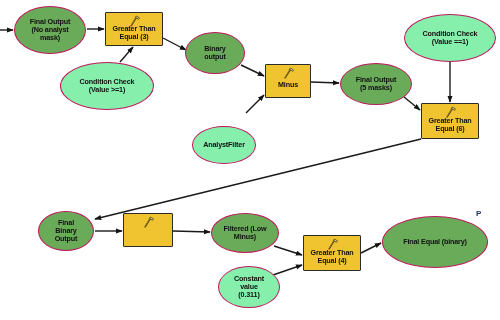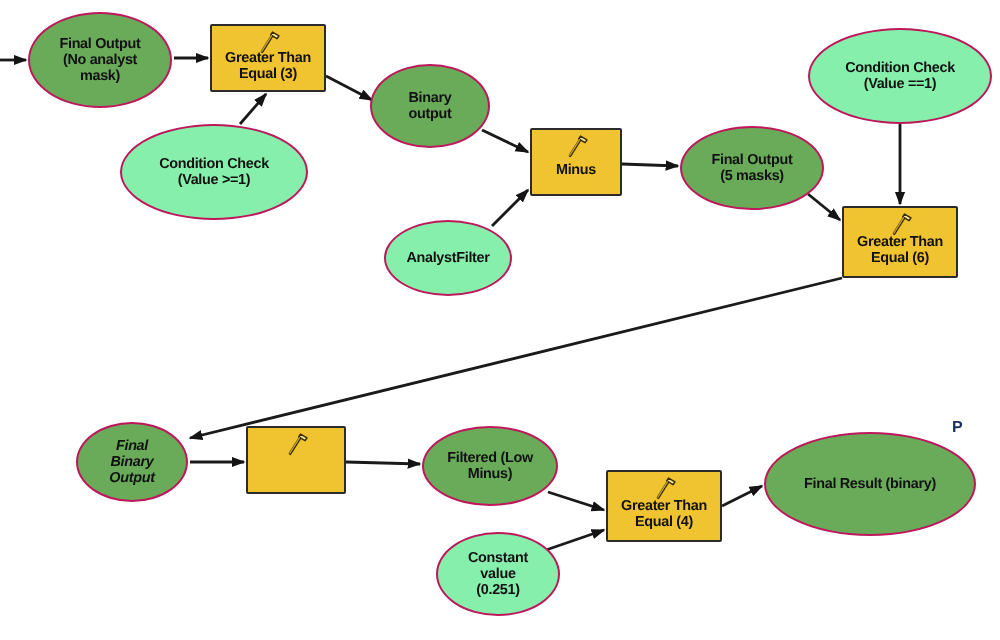--- a/index.html
+++ b/index.html
@@ -126,21 +126,21 @@
 Equal (3)</span>
       </div>
       <div class="node ellipse blue" style="left: 60px; top: 62px; width: 94px; height: 48px; font-size: 7.2px;">
         <span class="lbl">Condition Check
 (Value &gt;=1)</span>
       </div>
       <div class="node ellipse green" style="left: 185px; top: 32px; width: 60px; height: 42px; font-size: 7.2px;">
         <span class="lbl">Binary
 output</span>
       </div>
-      <div class="node ellipse blue" style="left: 192px; top: 110px; width: 64px; height: 38px; font-size: 7.2px;">
+      <div class="node ellipse blue" style="left: 192px; top: 126px; width: 64px; height: 38px; font-size: 7.2px;">
         <span class="lbl">AnalystFilter</span>
       </div>
       <div class="node rect yellow" style="left: 265px; top: 64px; width: 46px; height: 34px; font-size: 7.2px;">
         <span class="tool-icon"><svg viewBox="0 0 16 14" width="14" height="12">
             <path d="M10.6 1.2 L14.4 3.4 L13.3 5.0 L9.6 2.8 Z" fill="#f7e9a0" stroke="#3a2d08" stroke-width="0.9" stroke-linejoin="round"></path>
             <path d="M10.2 3.6 L4.6 12.6" stroke="#3a2d08" stroke-width="1.7" stroke-linecap="round"></path>
             <path d="M10.0 3.4 L4.4 12.4" stroke="#c9a227" stroke-width="0.8" stroke-linecap="round"></path>
           </svg></span>
         <span class="lbl">Minus</span>
       </div>
@@ -154,50 +154,50 @@
       </div>
       <div class="node rect yellow" style="left: 421px; top: 103px; width: 58px; height: 36px; font-size: 7.2px;">
         <span class="tool-icon"><svg viewBox="0 0 16 14" width="14" height="12">
             <path d="M10.6 1.2 L14.4 3.4 L13.3 5.0 L9.6 2.8 Z" fill="#f7e9a0" stroke="#3a2d08" stroke-width="0.9" stroke-linejoin="round"></path>
             <path d="M10.2 3.6 L4.6 12.6" stroke="#3a2d08" stroke-width="1.7" stroke-linecap="round"></path>
             <path d="M10.0 3.4 L4.4 12.4" stroke="#c9a227" stroke-width="0.8" stroke-linecap="round"></path>
           </svg></span>
         <span class="lbl">Greater Than
 Equal (6)</span>
       </div>
-      <div class="node ellipse green" style="left: 38px; top: 211px; width: 56px; height: 40px; font-size: 7.2px; font-style: italic;">
+      <div class="node ellipse green" style="left: 38px; top: 211px; width: 56px; height: 40px; font-size: 7.2px;">
         <span class="lbl">Final
 Binary
 Output</span>
       </div>
       <div class="node rect yellow" style="left: 123px; top: 213px; width: 50px; height: 34px; font-size: 7.2px;">
         <span class="tool-icon"><svg viewBox="0 0 16 14" width="14" height="12">
             <path d="M10.6 1.2 L14.4 3.4 L13.3 5.0 L9.6 2.8 Z" fill="#f7e9a0" stroke="#3a2d08" stroke-width="0.9" stroke-linejoin="round"></path>
             <path d="M10.2 3.6 L4.6 12.6" stroke="#3a2d08" stroke-width="1.7" stroke-linecap="round"></path>
             <path d="M10.0 3.4 L4.4 12.4" stroke="#c9a227" stroke-width="0.8" stroke-linecap="round"></path>
           </svg></span>
       </div>
       <div class="node ellipse green" style="left: 211px; top: 213px; width: 68px; height: 40px; font-size: 7.2px;">
         <span class="lbl">Filtered (Low
 Minus)</span>
       </div>
       <div class="node ellipse blue" style="left: 218px; top: 266px; width: 62px; height: 42px; font-size: 7.2px;">
         <span class="lbl">Constant
 value
-(0.251)</span>
+(0.311)</span>
       </div>
       <div class="node rect yellow" style="left: 303px; top: 235px; width: 58px; height: 36px; font-size: 7.2px;">
         <span class="tool-icon"><svg viewBox="0 0 16 14" width="14" height="12">
             <path d="M10.6 1.2 L14.4 3.4 L13.3 5.0 L9.6 2.8 Z" fill="#f7e9a0" stroke="#3a2d08" stroke-width="0.9" stroke-linejoin="round"></path>
             <path d="M10.2 3.6 L4.6 12.6" stroke="#3a2d08" stroke-width="1.7" stroke-linecap="round"></path>
             <path d="M10.0 3.4 L4.4 12.4" stroke="#c9a227" stroke-width="0.8" stroke-linecap="round"></path>
           </svg></span>
         <span class="lbl">Greater Than
 Equal (4)</span>
       </div>
       <div class="node ellipse green" style="left: 382px; top: 216px; width: 106px; height: 52px; font-size: 7.2px;">
-        <span class="lbl">Final Result (binary)</span>
+        <span class="lbl">Final Equal (binary)</span>
       </div>
     </div>
 
   <div class="corner-letter" style="left:476px; top:209px;">P</div>
 
 </div>
 
 </body></html>

